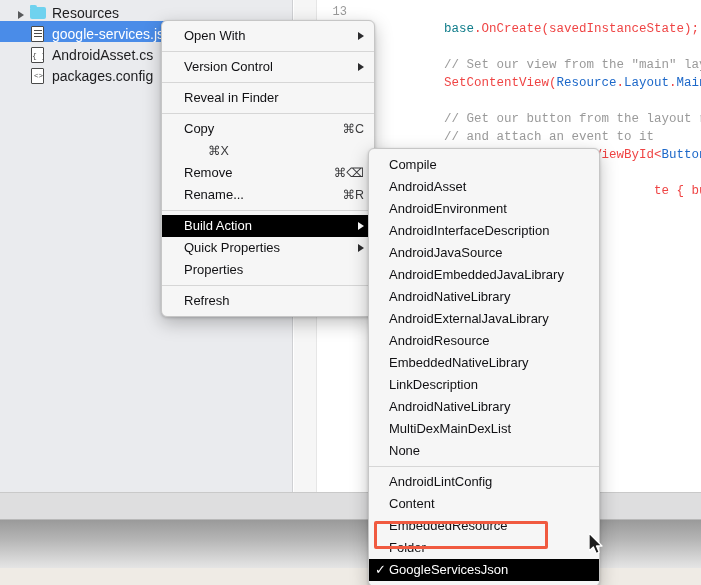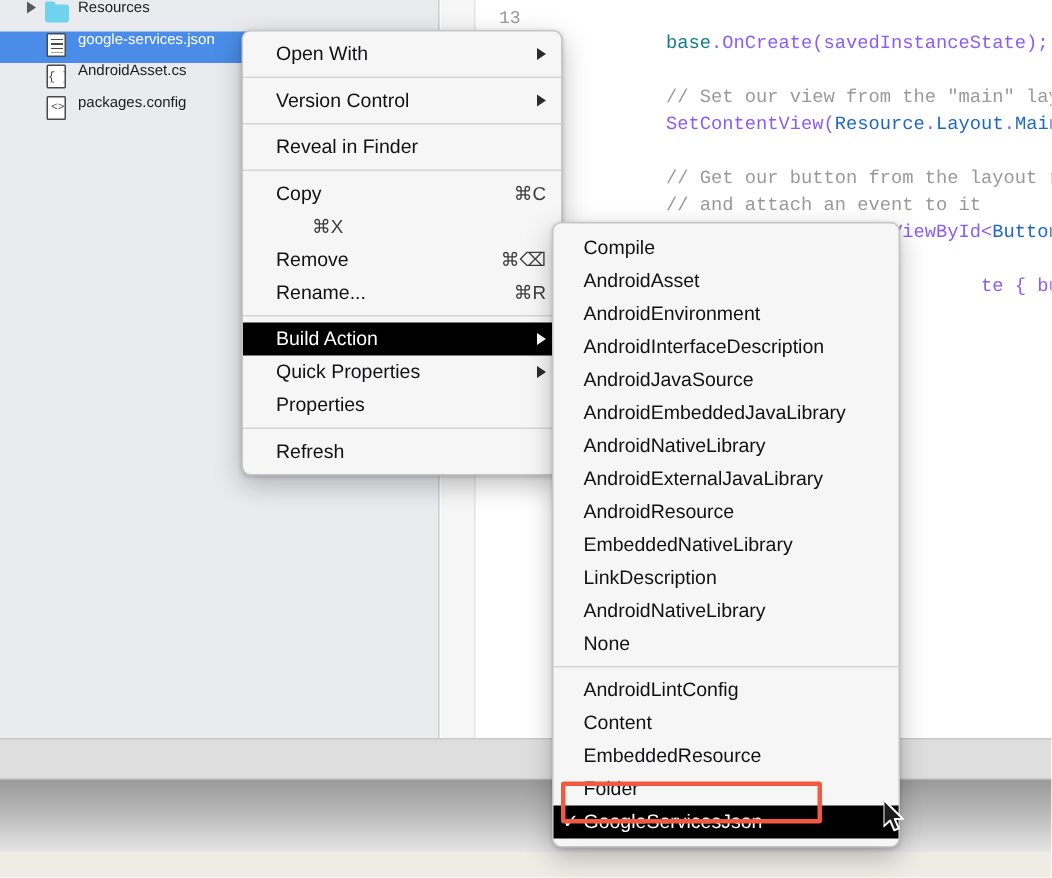--- a/index.html
+++ b/index.html
@@ -53,22 +53,22 @@
     background: #eaebee;
     border-right: 1px solid #cfd0d3;
     box-sizing: border-box;
   }
   .tree-row {
     position: absolute;
     left: 0;
     width: 293px;
     height: 21px;
     display: flex;
-    align-items: flex-start;
-    font-size: 10px;
+    align-items: flex-end;
+    font-size: 14px;
     color: #1d1d1f;
     white-space: nowrap;
   }
   .tree-row.selected {
     background: #4a8ce8;
     color: #ffffff;
   }
   .tree-disclosure {
     width: 11px;
     height: 11px;
@@ -184,21 +184,21 @@
     font-family: "Liberation Mono", "DejaVu Sans Mono", monospace;
     font-size: 12.5px;
     color: #24292e;
     white-space: pre;
   }
   .code div { height: 18px; line-height: 18px; }
   .tok-key   { color: #0f7c8a; }
   .tok-cmt   { color: #9a9a9a; }
   .tok-type  { color: #1d68c9; }
   .tok-ul    { color: #1d68c9; border-bottom: 1px dotted #1d68c9; }
-  .tok-plain { color: #8b5cf6; }
+  .tok-plain { color: #ef4444; }
 
   
   .menu {
     position: absolute;
     background: #f6f6f6;
     border: 1px solid #c6c6c6;
     border-radius: 6px;
     box-shadow: 0 6px 18px rgba(0,0,0,0.25), 0 1px 3px rgba(0,0,0,0.18);
     padding: 4px 0;
     box-sizing: border-box;
@@ -431,20 +431,24 @@
       <div class="menu-item">
         <span class="check"></span>
         <span class="mlabel">LinkDescription</span>
       </div>
       <div class="menu-item">
         <span class="check"></span>
         <span class="mlabel">AndroidNativeLibrary</span>
       </div>
       <div class="menu-item">
         <span class="check"></span>
+        <span class="mlabel">MultiDexMainDexList</span>
+      </div>
+      <div class="menu-item">
+        <span class="check"></span>
         <span class="mlabel">None</span>
       </div>
       <div class="menu-sep"></div>
       <div class="menu-item">
         <span class="check"></span>
         <span class="mlabel">AndroidLintConfig</span>
       </div>
       <div class="menu-item">
         <span class="check"></span>
         <span class="mlabel">Content</span>

